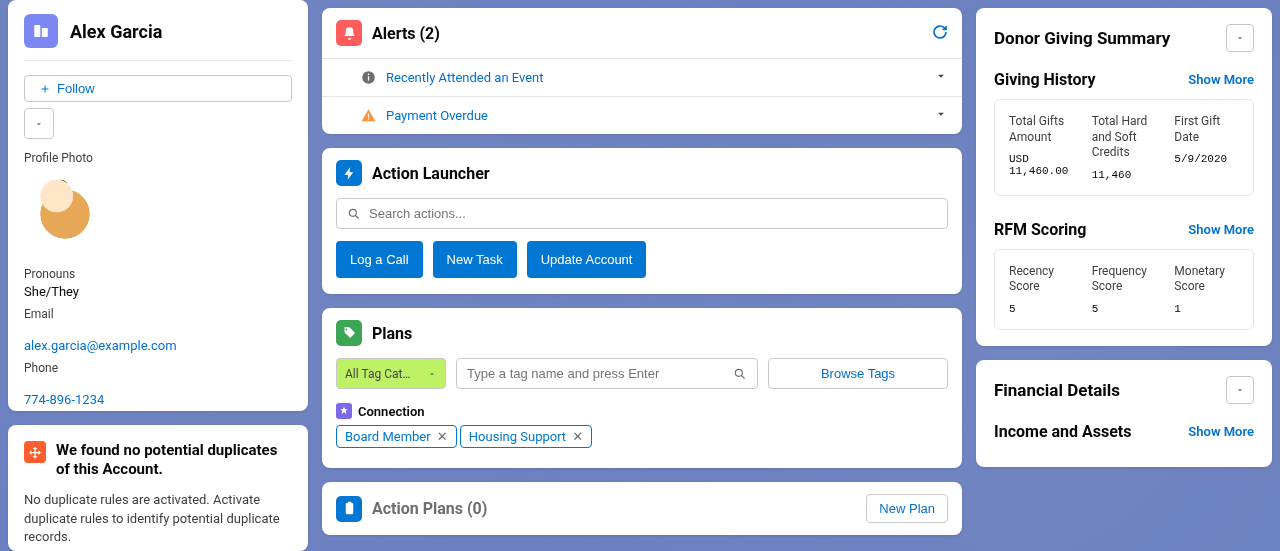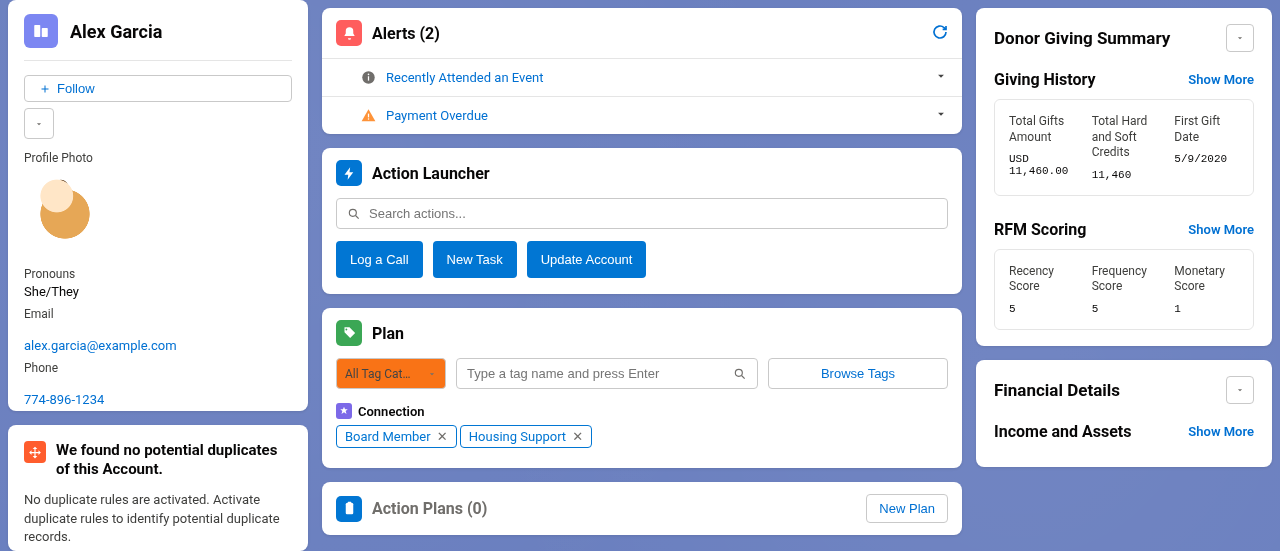--- a/index.html
+++ b/index.html
@@ -97,21 +97,21 @@
   background:#0176d3; color:#fff; border:none; border-radius:4px;
   padding: 11px 14px; font-size:13px; cursor:pointer;
 }
 .btn-row { display:flex; gap:10px; }
 
 .tags-body { padding: 0 14px 20px 14px; }
 .tags-top { display:flex; gap:10px; }
 .select {
   width:110px; border:1px solid #c9c9c9; border-radius:4px; padding:7px 8px;
   display:flex; align-items:center; justify-content:space-between; font-size:12px;
-  color:#444; cursor:pointer; background:#f97316;
+  color:#444; cursor:pointer; background:#bef264;
 }
 .tag-input-wrap {
   flex:1; border:1px solid #c9c9c9; border-radius:4px; padding:7px 10px;
   display:flex; align-items:center;
 }
 .tag-input-wrap input { border:none; outline:none; flex:1; font-size:13px; }
 .browse-btn {
   width: 180px; border:1px solid #c9c9c9; background:#fff; border-radius:4px;
   color:#0070d2; font-size:13px; cursor:pointer;
 }
@@ -278,21 +278,21 @@
     </div>
   </div>
 
   <div class="card">
     <div class="panel-header">
       <div class="panel-icon" style="background:#3ba755;">
         <svg viewBox="0 0 24 24">
             <path d="M21 11l-9-9H4v8l9 9 8-8zM7 7a1.5 1.5 0 110-3 1.5 1.5 0 010 3z"></path>
           </svg>
       </div>
-      <div class="panel-title">Plan</div>
+      <div class="panel-title">Plans</div>
     </div>
     <div class="tags-body">
       <div class="tags-top">
         <div class="select">
           <span class="truncate">All Tag Cat…</span>
           <svg width="10" height="10" viewBox="0 0 24 24" fill="#706e6b">
               <path d="M7 10l5 5 5-5z"></path>
             </svg>
         </div>
         <div class="tag-input-wrap">

